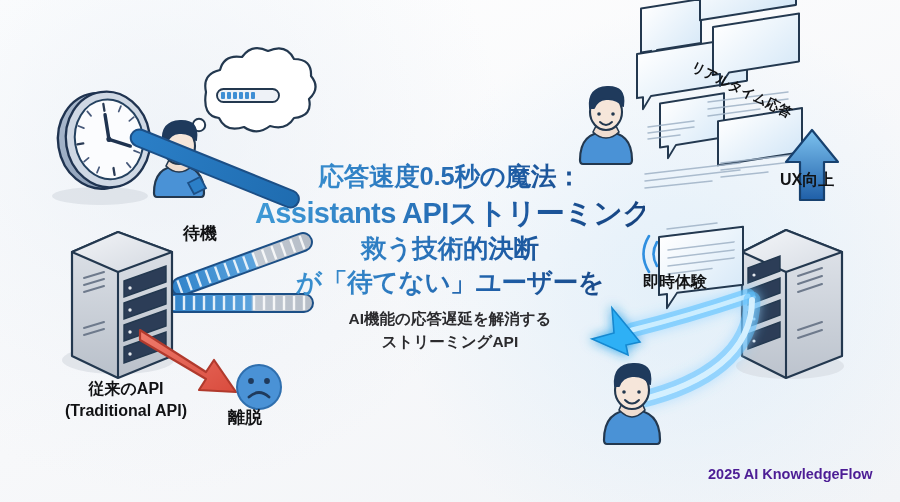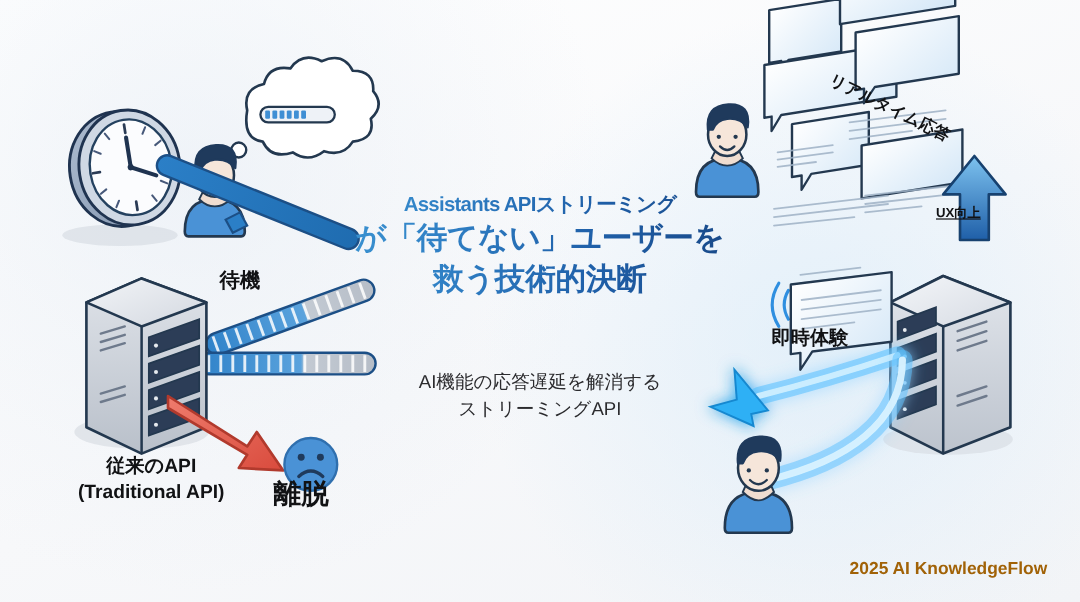--- a/index.html
+++ b/index.html
@@ -26,42 +26,42 @@
     text-align:center;z-index:40;
   }
   .tline{
     font-size:25.5px;font-weight:bold;line-height:1.33;
     letter-spacing:-.2px;
     background:linear-gradient(95deg,#3f9ad6 0%,#2f7fc4 30%,#1f5fa8 62%,#16427e 100%);
     -webkit-background-clip:text;background-clip:text;
     -webkit-text-fill-color:transparent;color:#1f5fa8;
     white-space:nowrap;
   }
-  .tline.t2{font-size:17px;letter-spacing:-.6px;}
+  .tline.t2{font-size:29px;letter-spacing:-.6px;}
   .subwrap{
     position:absolute;left:265px;top:307px;width:370px;
     text-align:center;z-index:40;
   }
-  .subline{font-size:15.5px;color:#2b2b2e;line-height:1.5;font-weight:400;}
+  .subline{font-size:15.5px;color:#2b2b2e;line-height:1.5;font-weight:700;}
 
   .lbl{position:absolute;z-index:45;color:#111214;font-weight:bold;white-space:nowrap;}
   .lbl .sub{display:block;font-weight:bold;text-align:center;}
   #lbl-taiki{left:183px;top:222px;font-size:17px;}
   #lbl-traditional{left:62px;top:378px;font-size:16px;text-align:center;line-height:1.35;width:128px;}
-  #lbl-ridatsu{left:228px;top:396px;font-size:23px;}
-  #lbl-ux{left:780px;top:170px;font-size:11px;text-decoration:underline;}
+  #lbl-ridatsu{left:228px;top:406px;font-size:17px;}
+  #lbl-ux{left:780px;top:170px;font-size:16px;}
   #lbl-sokuji{left:643px;top:272px;font-size:16px;text-align:right;}
   #lbl-streaming{left:713px;top:378px;font-size:14.5px;text-align:center;line-height:1.35;width:150px;}
   #lbl-realtime{
     left:696px;top:58px;font-size:13.5px;
     transform:rotate(26deg);transform-origin:left top;
   }
   #footer{
     position:absolute;left:708px;top:466px;font-size:14.5px;
-    color:#a16207;font-weight:bold;z-index:45;white-space:nowrap;
+    color:#4c1d95;font-weight:bold;z-index:45;white-space:nowrap;
   }
 </style>
 </head>
 <body>
 
 <div id="stage">
 
   <div class="bgwash"></div>
 
   <svg class="layer" viewBox="0 0 900 502">
@@ -370,23 +370,24 @@
       <path d="M619 410 q7 7 13 7 q6 0 13 -7 l-4 -9 h-18 Z" fill="#f0ddd0" stroke="#23384f" stroke-width="1.6"></path>
       <ellipse cx="632" cy="390" rx="17" ry="19" fill="#f6e6da" stroke="#23384f" stroke-width="2.1"></ellipse>
       <path d="M615 386 q-2 -21 18 -22 q20 -1 17 20 q-6 -9 -18 -8 q-10 1 -13 10 Z" fill="#1f3a5c" stroke="#1f3a5c" stroke-width="2" stroke-linejoin="round"></path>
       <circle cx="624" cy="392" r="1.8" fill="#23384f"></circle>
       <circle cx="639" cy="392" r="1.8" fill="#23384f"></circle>
       <path d="M625 400 q7 7 14 0" fill="none" stroke="#23384f" stroke-width="1.9" stroke-linecap="round"></path>
     </g>
   </svg>
 
   <div class="titlewrap">
+    <div class="tline">応答速度0.5秒の魔法：</div>
     <div class="tline t2">Assistants APIストリーミング</div>
+    <div class="tline">救う技術的決断</div>
     <div class="tline">が「待てない」ユーザーを</div>
-    <div class="tline">救う技術的決断</div>
   </div>
 
   <div class="subwrap">
     <div class="subline">AI機能の応答遅延を解消する</div>
     <div class="subline">ストリーミングAPI</div>
   </div>
 
   <div class="lbl" id="lbl-taiki">待機</div>
 
   <div class="lbl" id="lbl-traditional">

